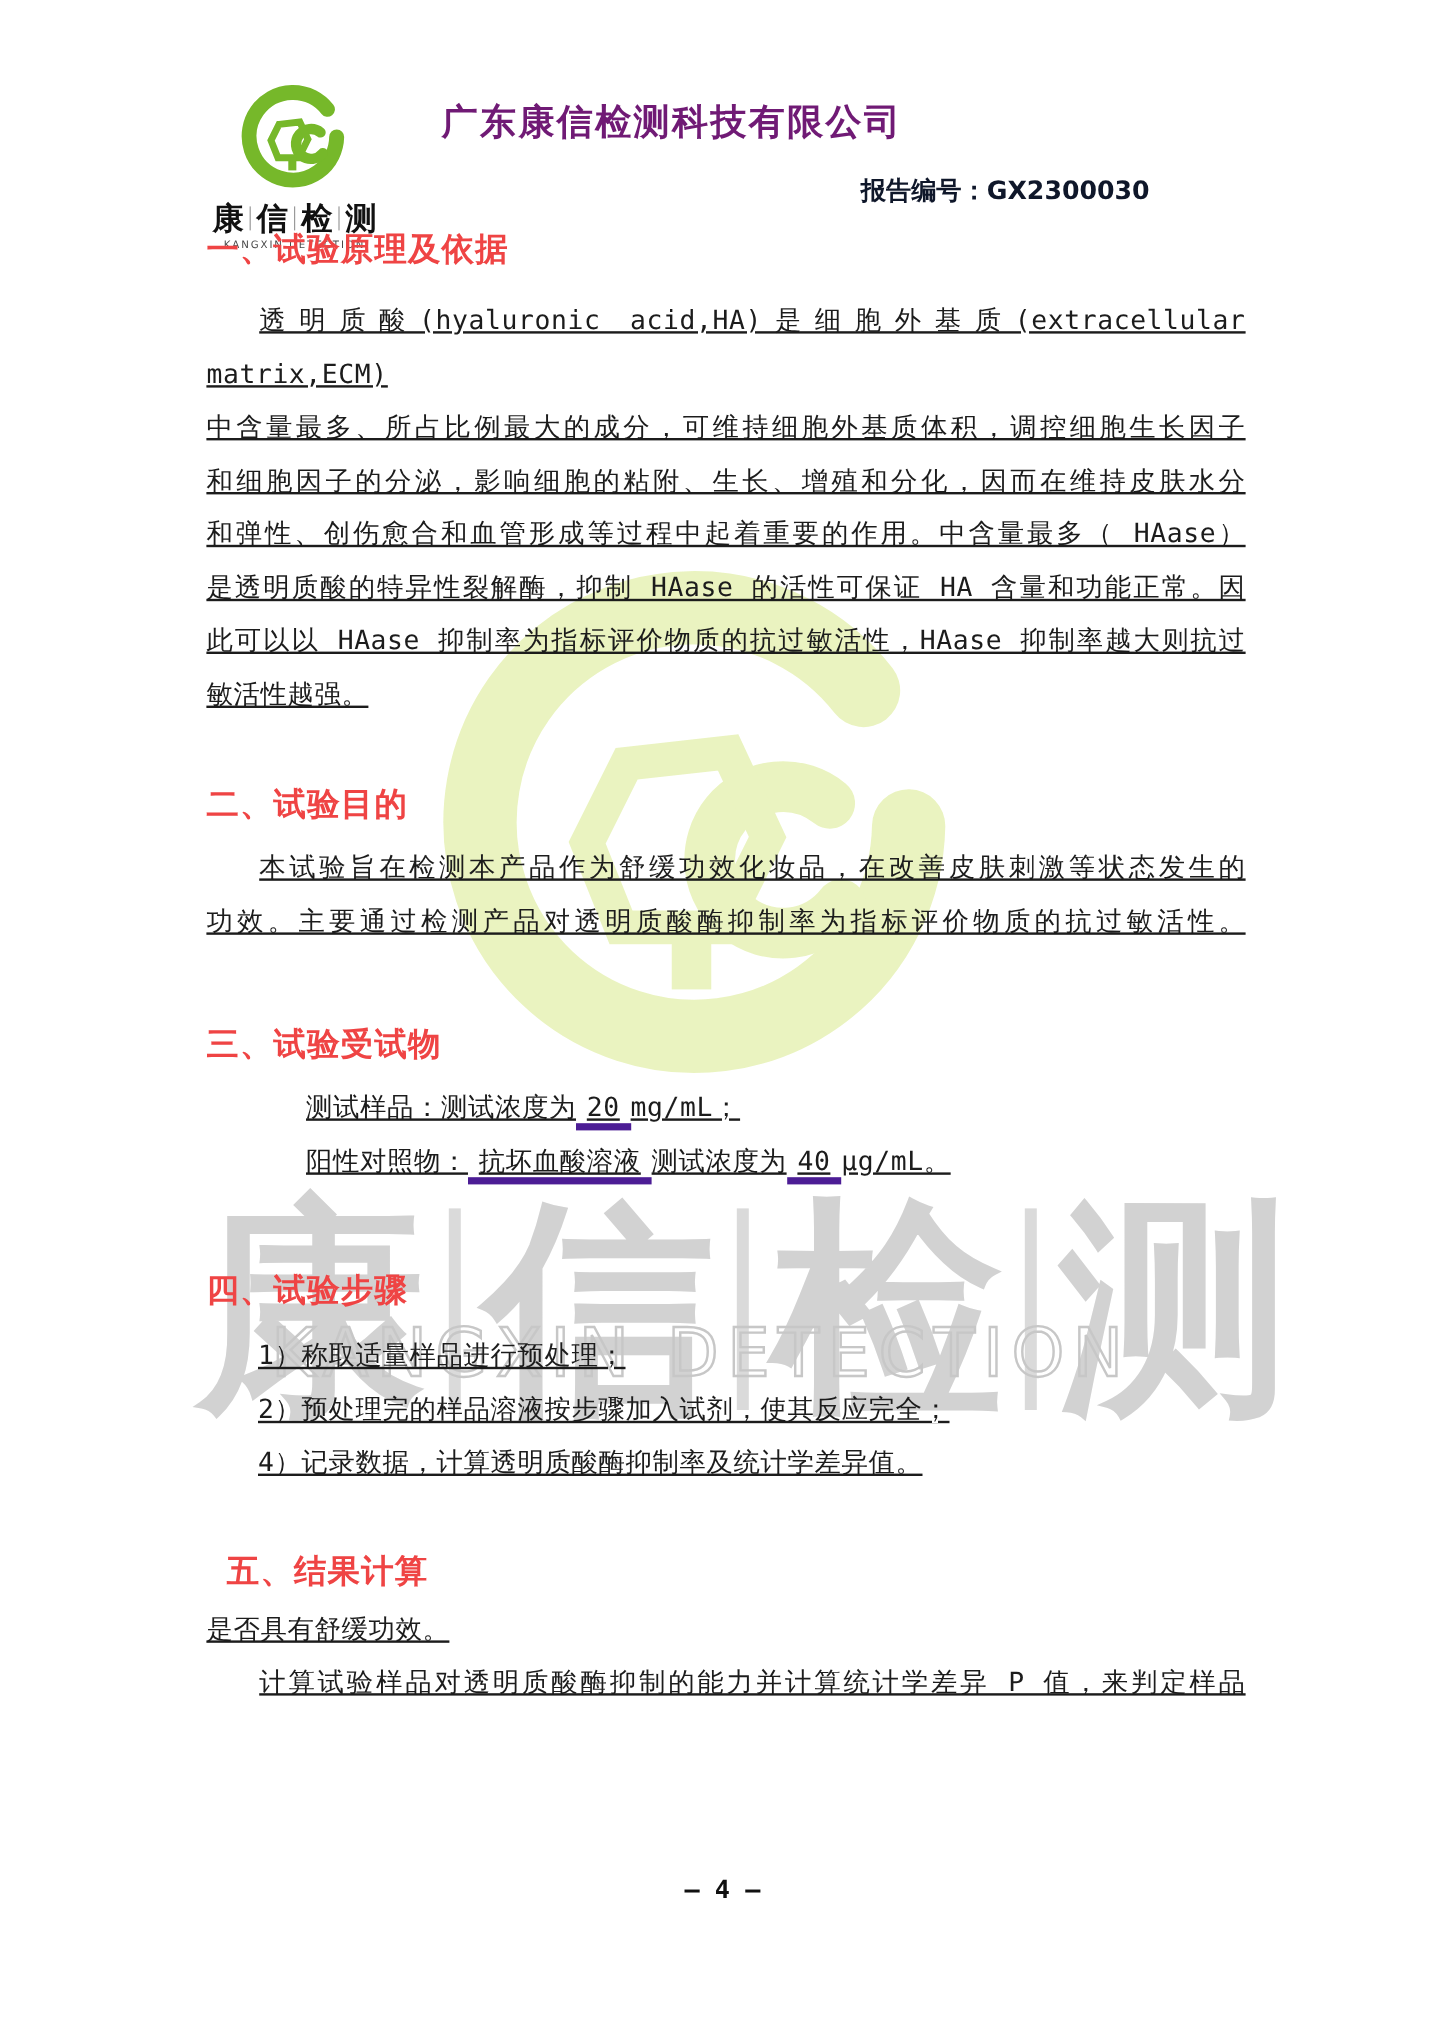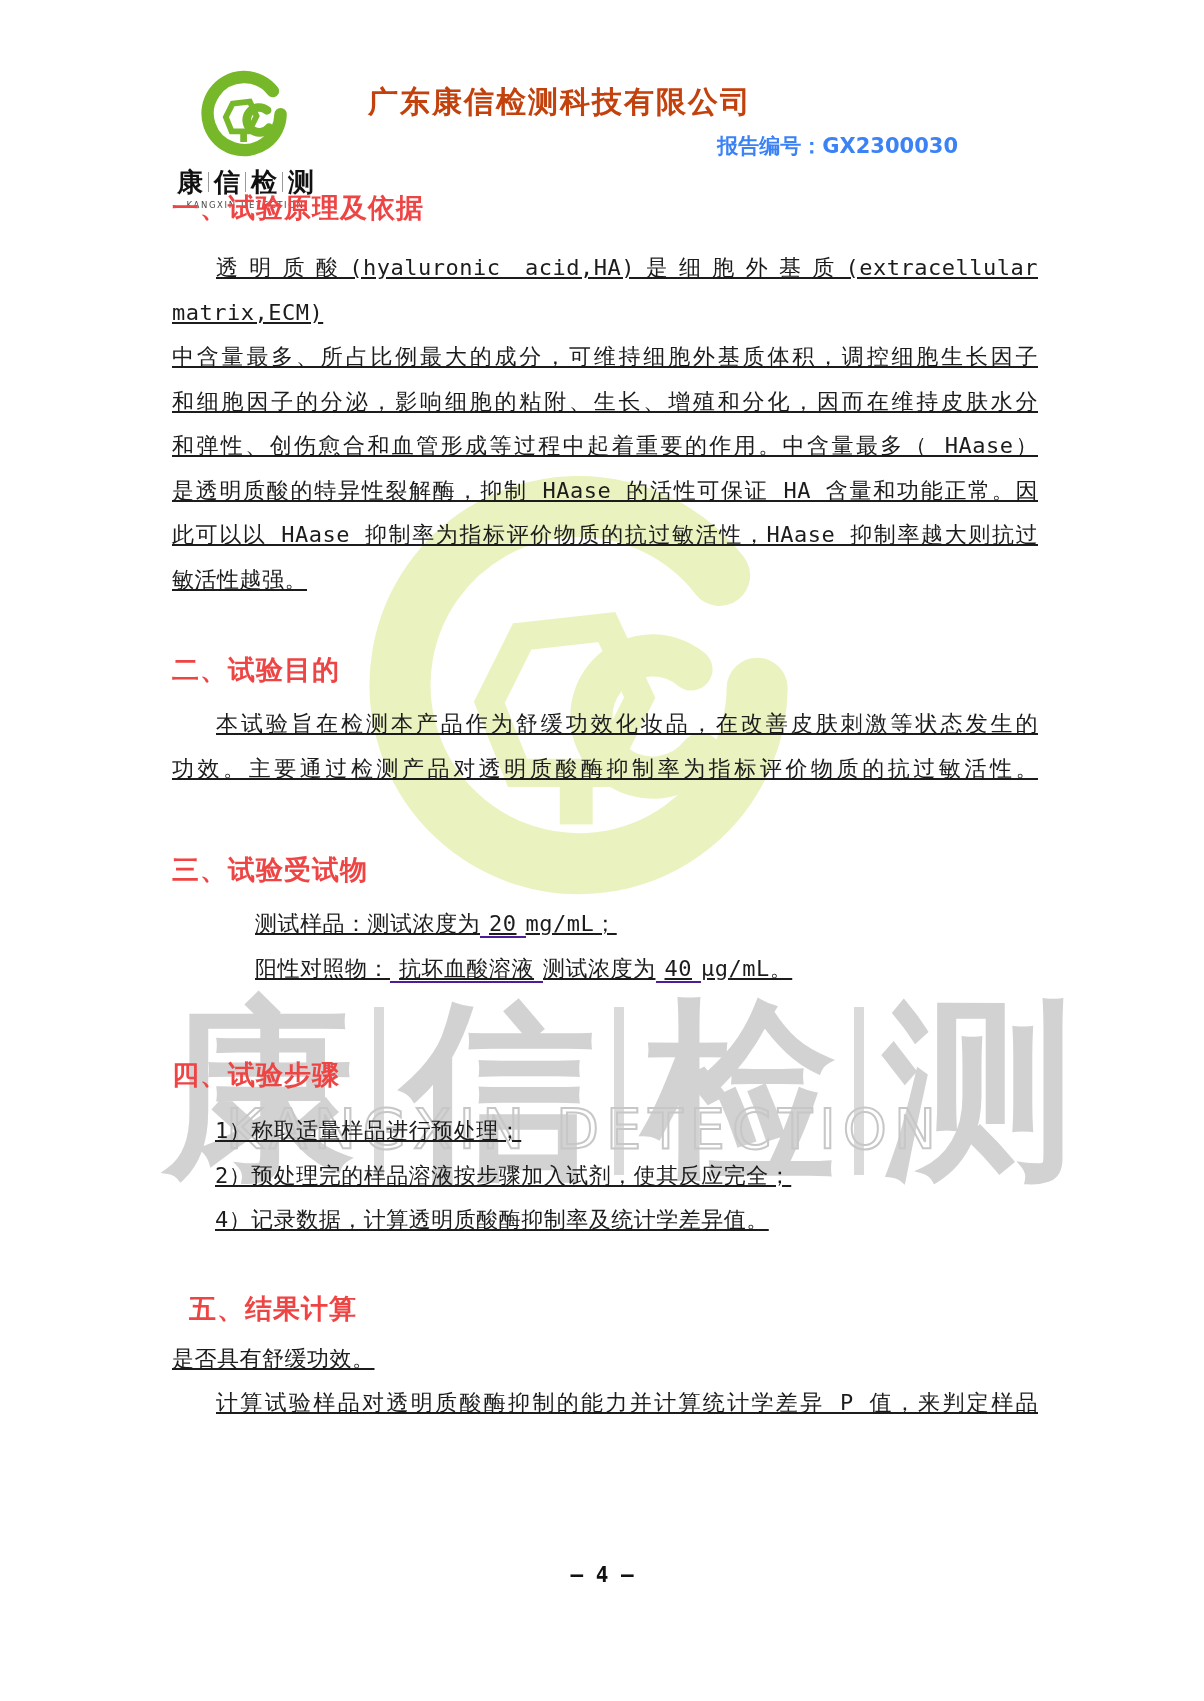--- a/index.html
+++ b/index.html
@@ -50,25 +50,25 @@
     font-size:26px; color:#111; line-height:1.1;
   }
   .logo-cn .lsep { width:1px; height:20px; background:#9a9a9a; }
   .logo-en {
     margin-top:3px; font-family:"DejaVu Sans",sans-serif;
     font-size:8.5px; letter-spacing:1.6px; color:#4a4a4a;
   }
   .company-title {
     position:absolute; left:0; top:82px; width:1120px; text-align:center; z-index:2;
     font-family:"Liberation Serif",serif; font-weight:700;
-    font-size:30px; letter-spacing:2px; color:#c2410c;
+    font-size:30px; letter-spacing:2px; color:#701a75;
   }
   .report-no {
-    position:absolute; top:132px; right:246px; z-index:2;
-    font-weight:700; font-size:21px; color:#3b82f6; white-space:nowrap;
+    position:absolute; top:145px; right:246px; z-index:2;
+    font-weight:700; font-size:21px; color:#0f172a; white-space:nowrap;
   }
   .report-no .num { font-family:"DejaVu Sans",sans-serif; font-weight:700; }
 
   
   .doc { position:absolute; left:172px; top:190px; width:866px; z-index:2; }
   h2.sec {
     font-family:"Liberation Serif",serif; font-weight:700;
     font-size:27px; line-height:36px; color:#ef4444; letter-spacing:1px;
   }
   .line { font-size:22px; line-height:44.5px; letter-spacing:.5px; white-space:nowrap;text-decoration:underline; }
@@ -76,21 +76,21 @@
   .indent { text-indent:2em; }
   .para-1 { margin-top:20px; }
   .sec-2 { margin-top:50px; }
   .para-2 { margin-top:14px; }
   .sec-3 { margin-top:61px; }
   .entries { margin-top:14px; margin-left:83px; }
   .sec-4 { margin-top:66px; }
   .steps { margin-top:16px; margin-left:43px; }
   .sec-5 { margin-top:48px;margin-left:17px; }
   .para-5 { margin-top:10px; }
-  .u { border-bottom:2px solid #4c1d95; padding:0 9px; }
+  .u { border-bottom:6px solid #4c1d95; padding:0 9px; }
 
   .page-footer {
     position:absolute; left:0; top:1563px; width:100%; text-align:center; z-index:2;
     font-size:21px; font-weight:700; color:#111;
   }
 </style>
 </head>
 <body>
 
 <svg width="0" height="0" style="position:absolute" aria-hidden="true">

